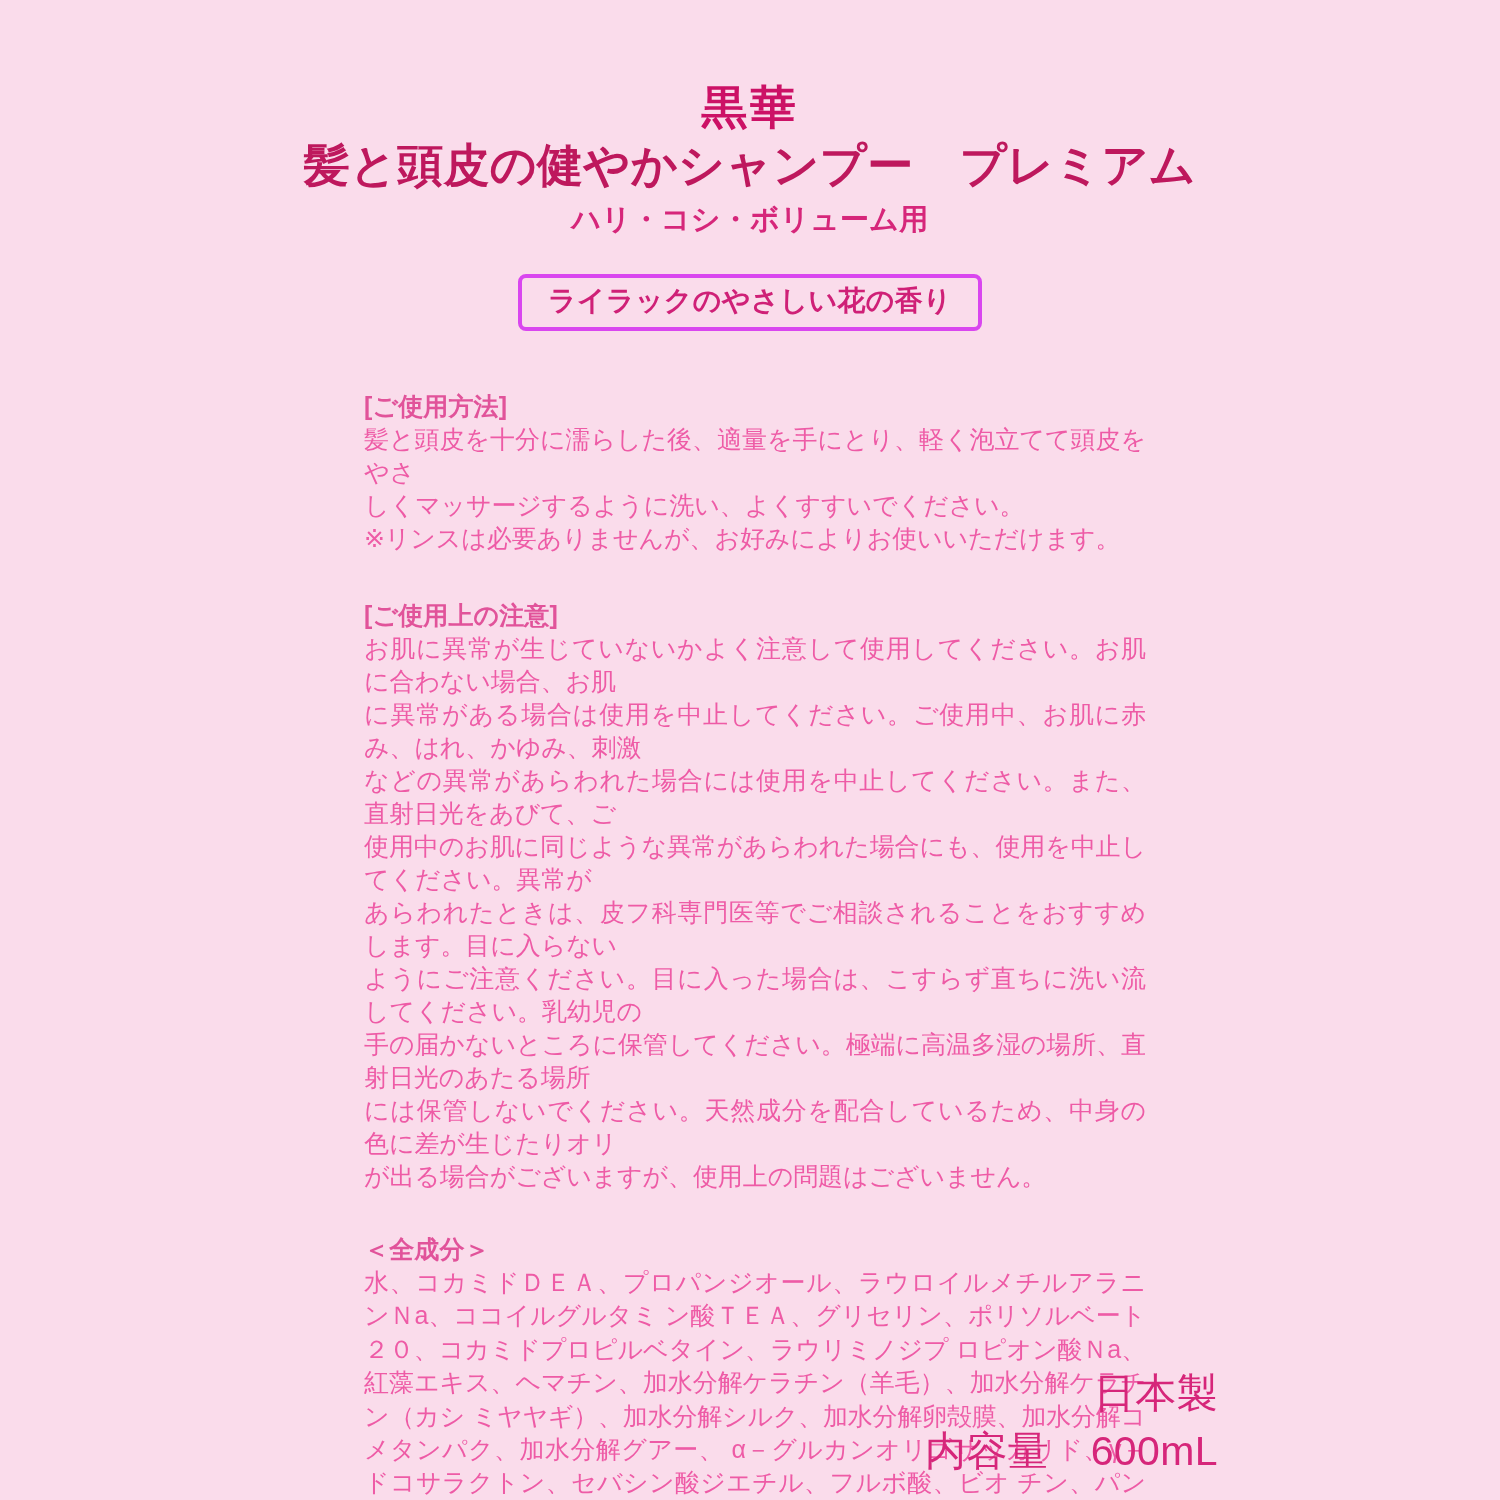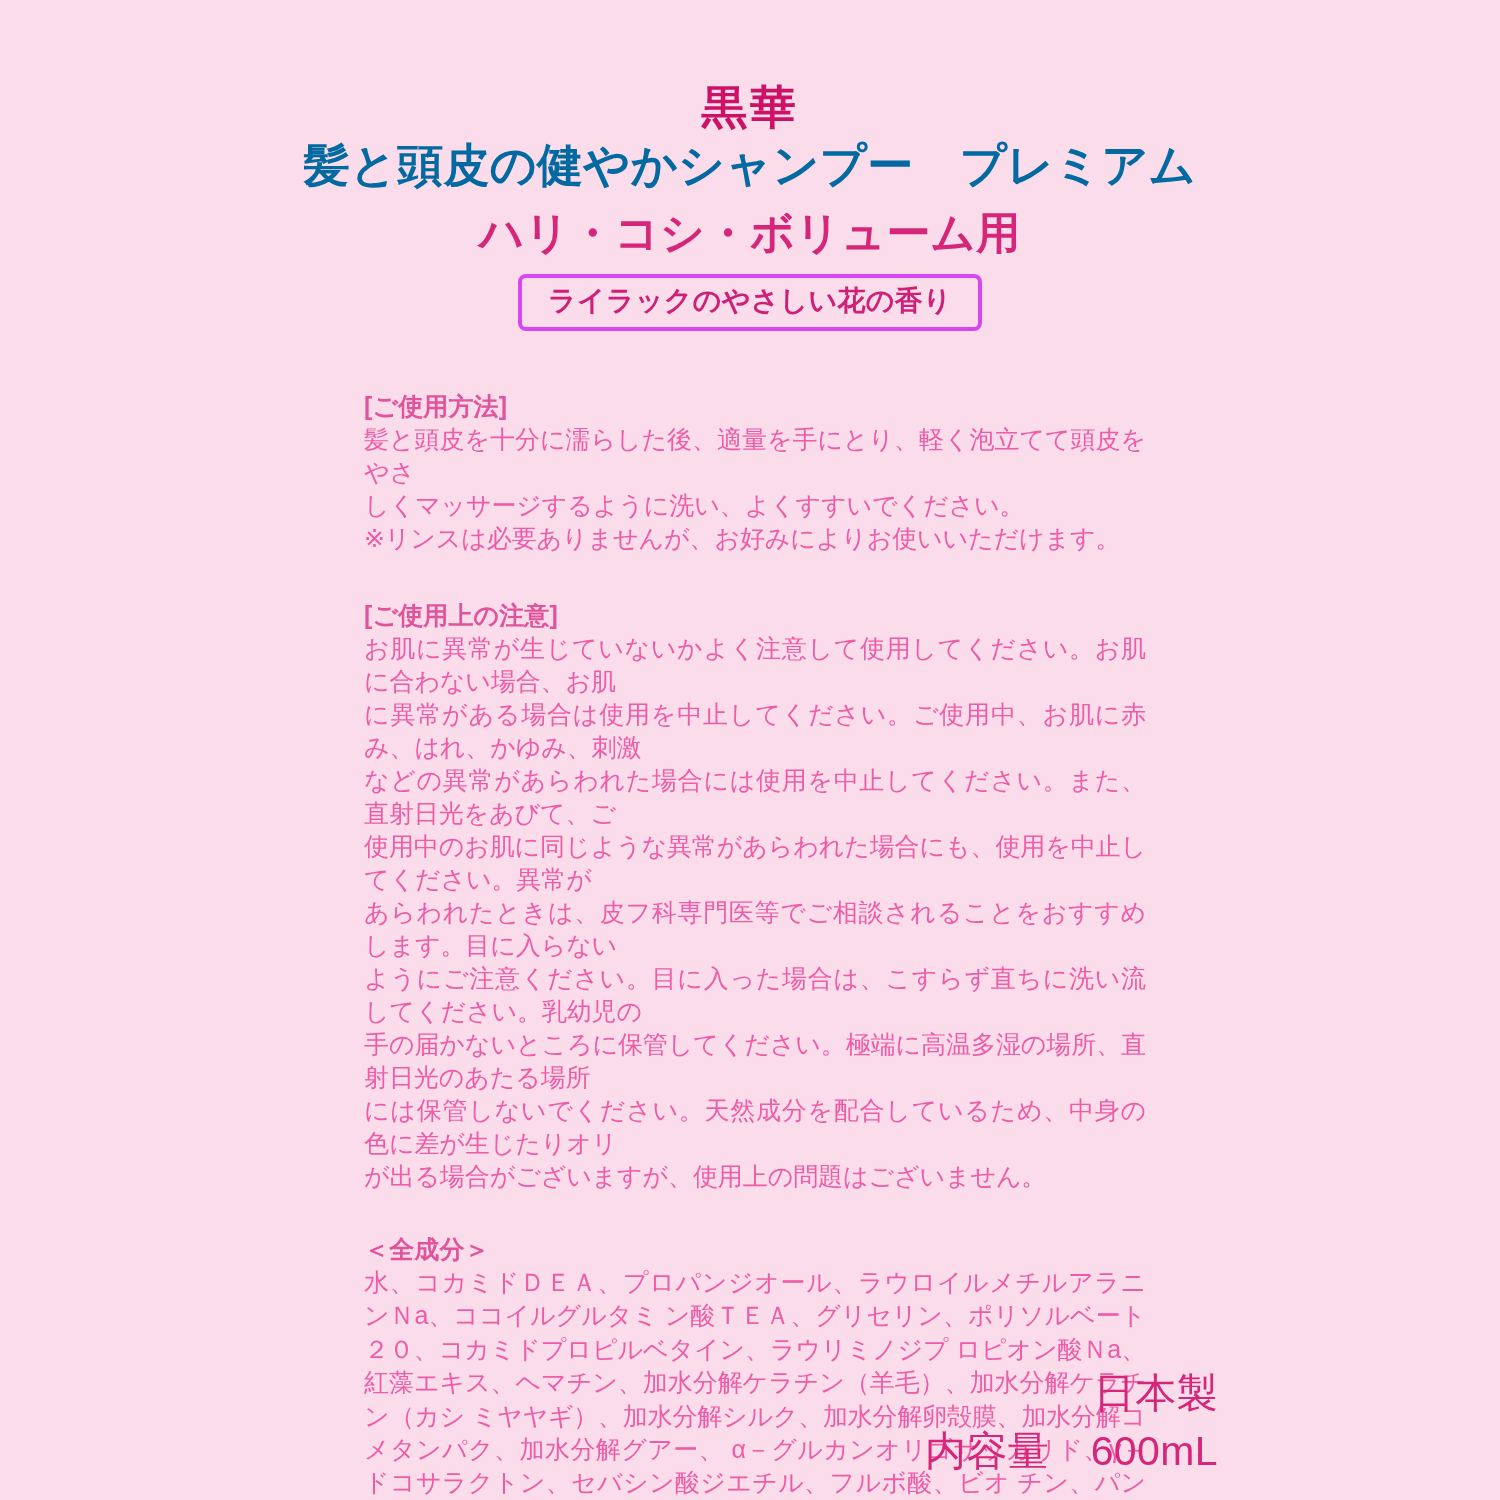--- a/index.html
+++ b/index.html
@@ -36,35 +36,35 @@
   }
   .brand-name {
     color: #cc1166;
     font-size: 46px;
     font-weight: bold;
     line-height: 1.0;
     letter-spacing: 0.06em;
     margin: 0;
   }
   .product-name {
-    color: #0369a1;
+    color: #be185d;
     font-size: 46px;
     font-weight: bold;
     line-height: 1.18;
     letter-spacing: 0.005em;
-    margin: 8px 0 16px 0;
+    margin: 8px 0 0 0;
     white-space: nowrap;
   }
   .product-variant {
     color: #d6267a;
-    font-size: 44px;
+    font-size: 29px;
     font-weight: bold;
     line-height: 1.15;
     letter-spacing: 0.01em;
-    margin: 0 0 0 0;
+    margin: 11px 0 0 0;
   }
 
   
   .scent-badge-wrap {
     position: absolute;
     left: 0;
     top: 262px;
     width: 1500px;
     text-align: center;
   }

